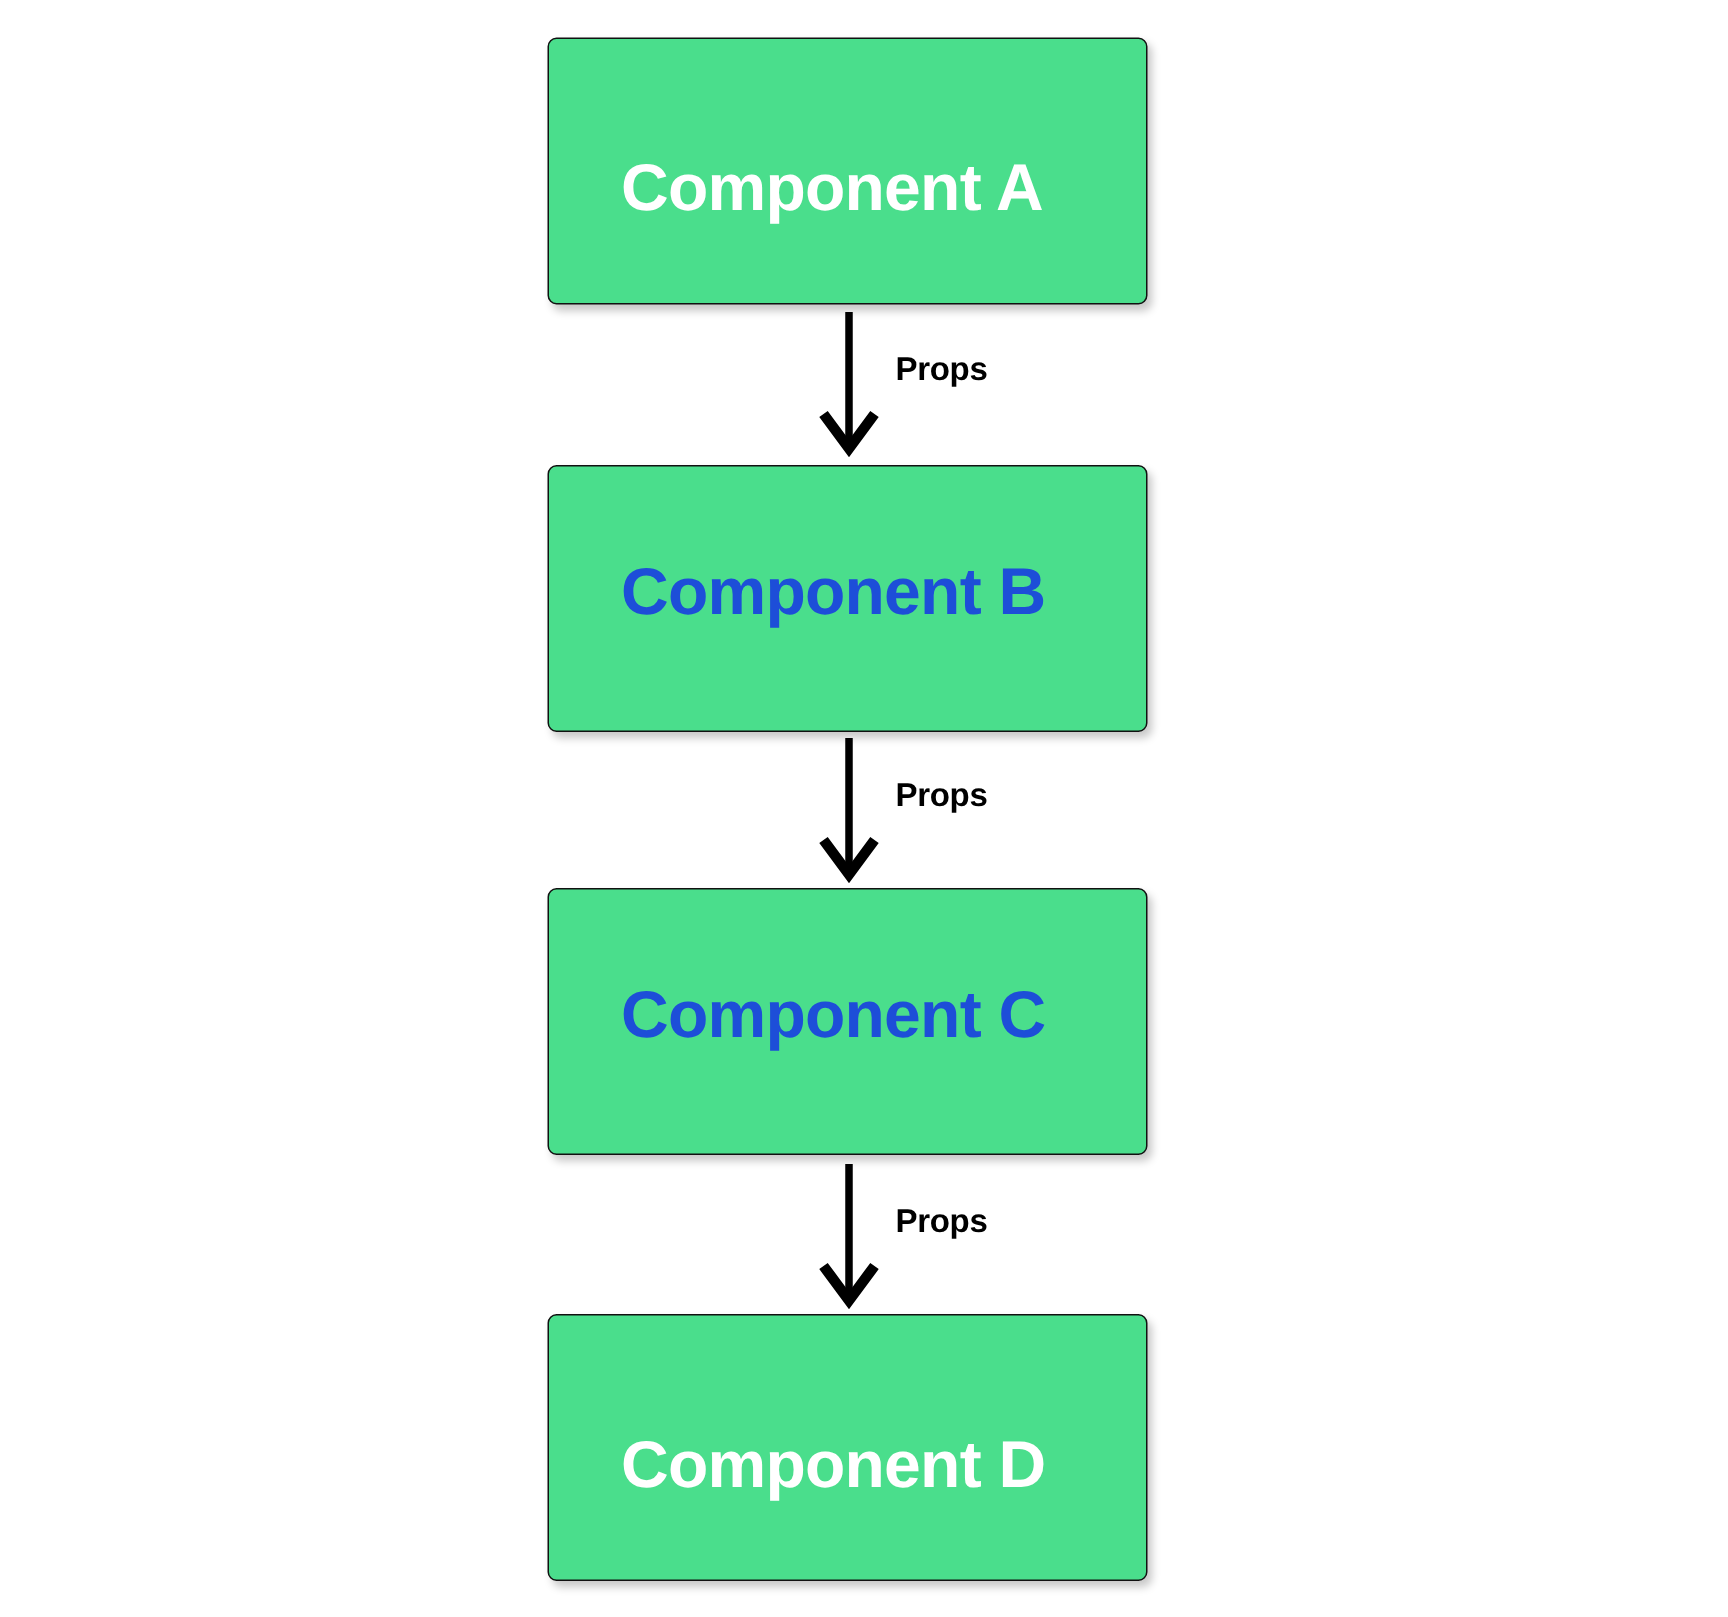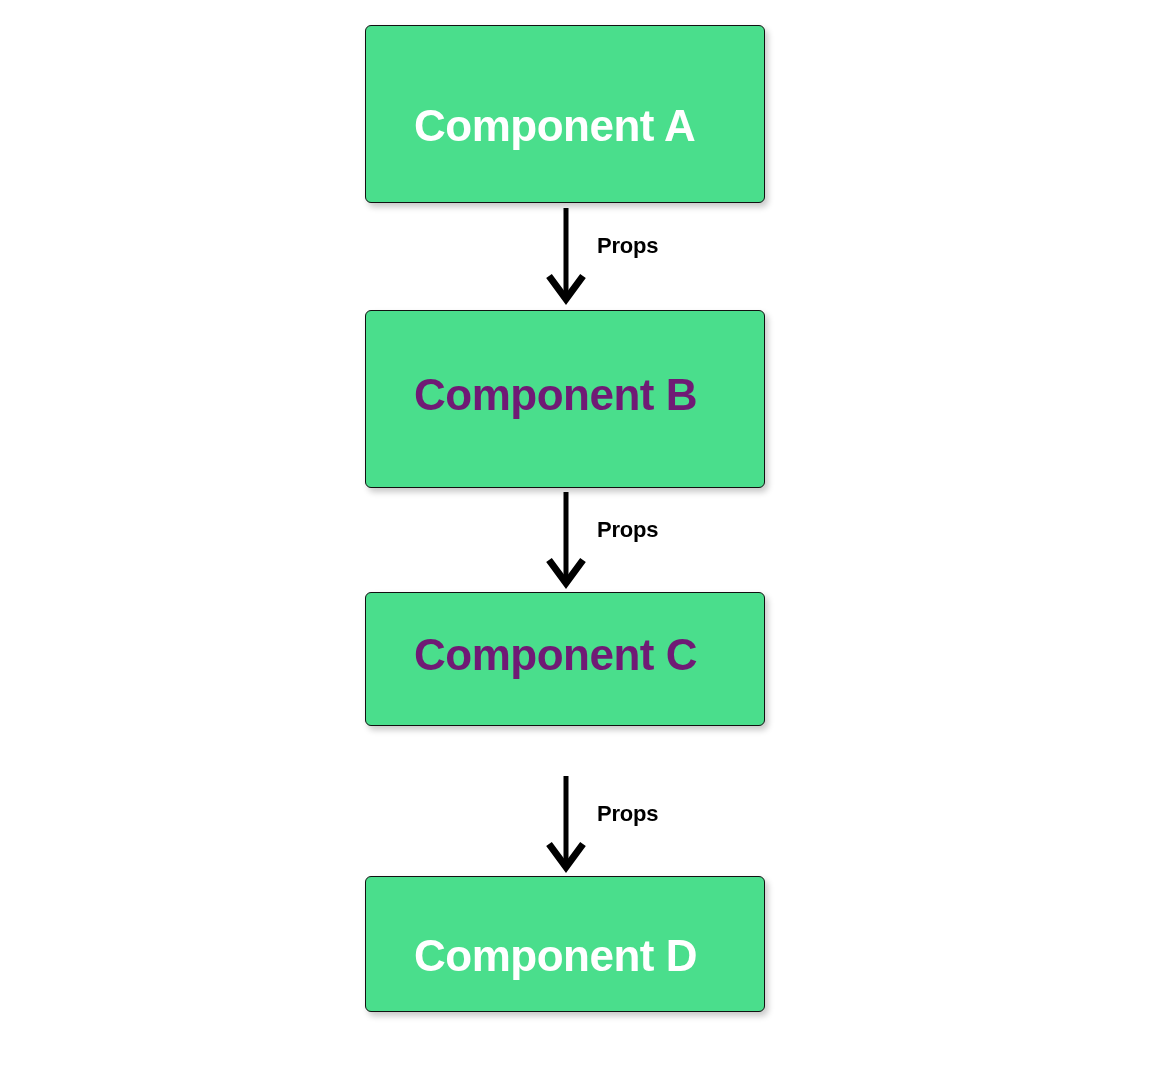--- a/index.html
+++ b/index.html
@@ -41,26 +41,26 @@
     font-size: 44px;
     font-weight: bold;
     letter-spacing: -0.5px;
     line-height: 1;
     padding-left: 48px;
     white-space: nowrap;
     position: relative;
     top: -4px;
   }
   .label-white { color: #ffffff; margin-top: 32px; }
-  .label-black { color: #701a75; }
+  .label-black { color: #1d4ed8; }
 
   #node-a { top: 25px;  height: 178px; }
   #node-b { top: 310px; height: 178px; }
-  #node-c { top: 592px; height: 134px; }
-  #node-d { top: 876px; height: 136px; }
+  #node-c { top: 592px; height: 178px; }
+  #node-d { top: 876px; height: 178px; }
 
   
   .edge {
     position: absolute;
     left: 540px;
     width: 56px;
     height: 100px;
   }
   .edge svg {
     display: block;

